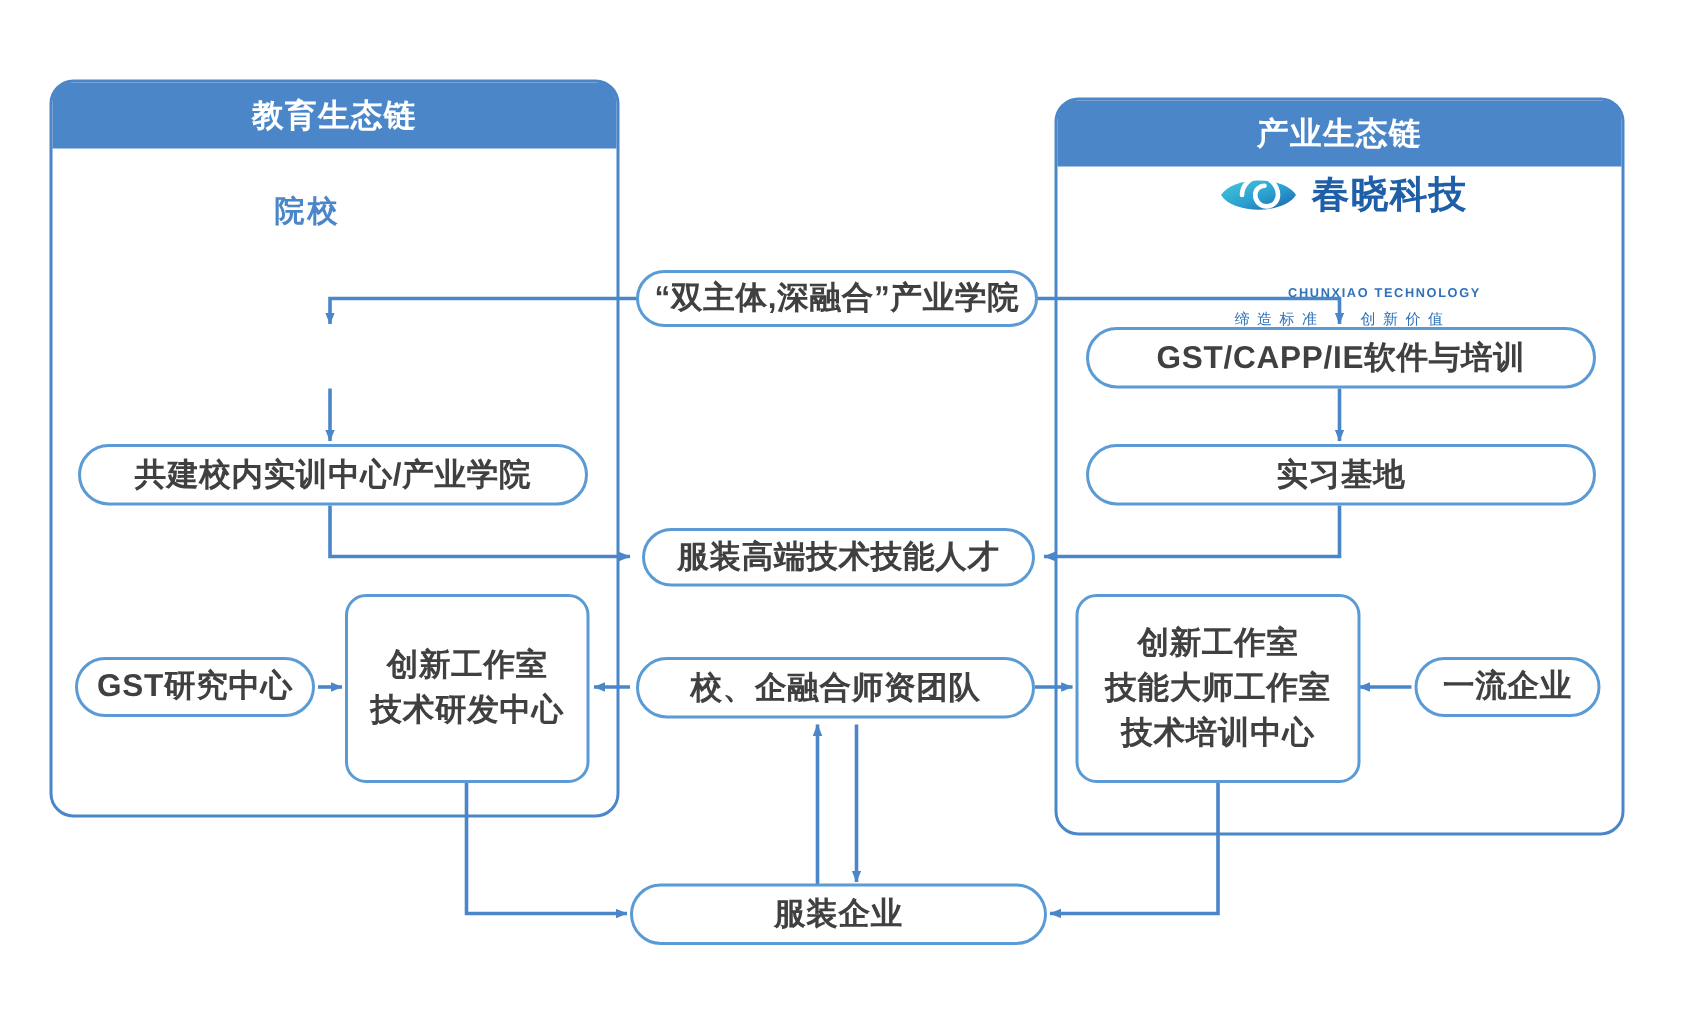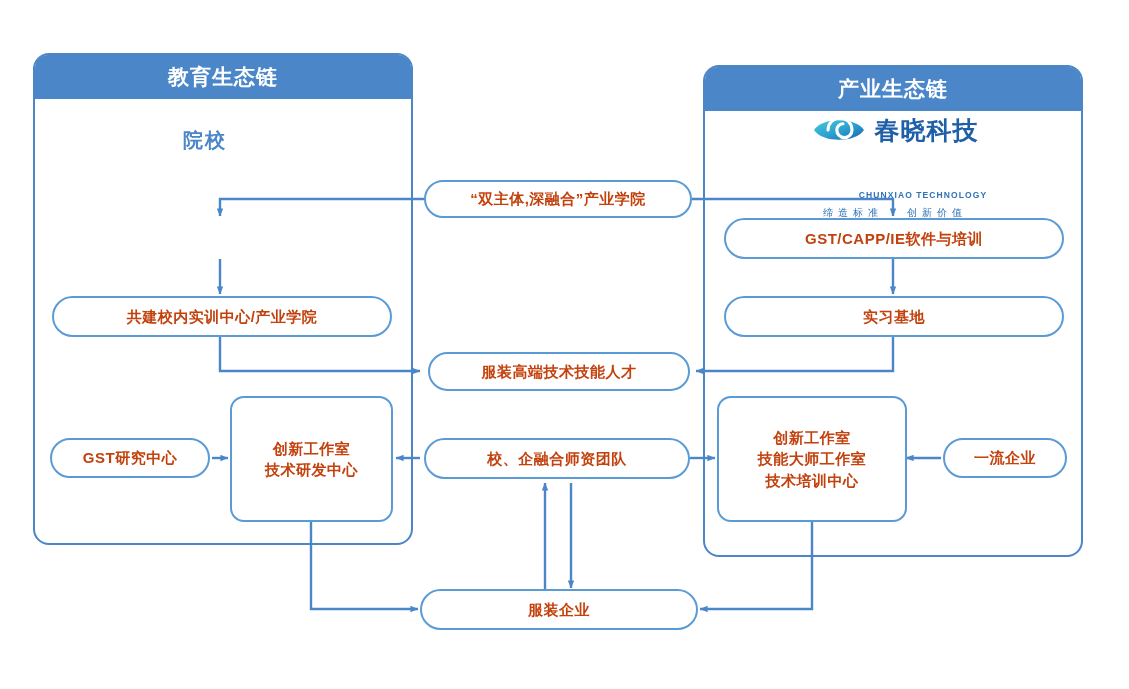--- a/index.html
+++ b/index.html
@@ -12,21 +12,21 @@
 
   
   .panel{position:absolute;border:2.5px solid #4a86c8;border-radius:16px;background:#fff;box-sizing:border-box;}
   .panel-head{position:absolute;left:0;right:0;top:0;height:44px;background:#4a86c8;
     border-radius:13px 13px 0 0;display:flex;align-items:center;justify-content:center;}
   .panel-head span{color:#ffffff;font-size:21px;font-weight:bold;letter-spacing:1px;}
 
   
   .node{position:absolute;box-sizing:border-box;border:2px solid #5b9bd5;background:#fff;
     display:flex;flex-direction:column;align-items:center;justify-content:center;
-    color:#c2410c;font-size:15px;font-weight:bold;letter-spacing:.5px;z-index:5;}
+    color:#404040;font-size:21px;font-weight:bold;letter-spacing:.5px;z-index:5;}
   .pill{border-radius:999px;}
   .rbox{border-radius:14px;}
   .node .ln{line-height:1.42;white-space:nowrap;}
 
   
   .section-title{position:absolute;font-size:20px;font-weight:bold;color:#4a86c8;letter-spacing:2px;z-index:5;}
 
   
   .logo{position:absolute;z-index:6;display:flex;flex-direction:column;align-items:center;}
   .logo-row{display:flex;align-items:center;gap:9px;}

